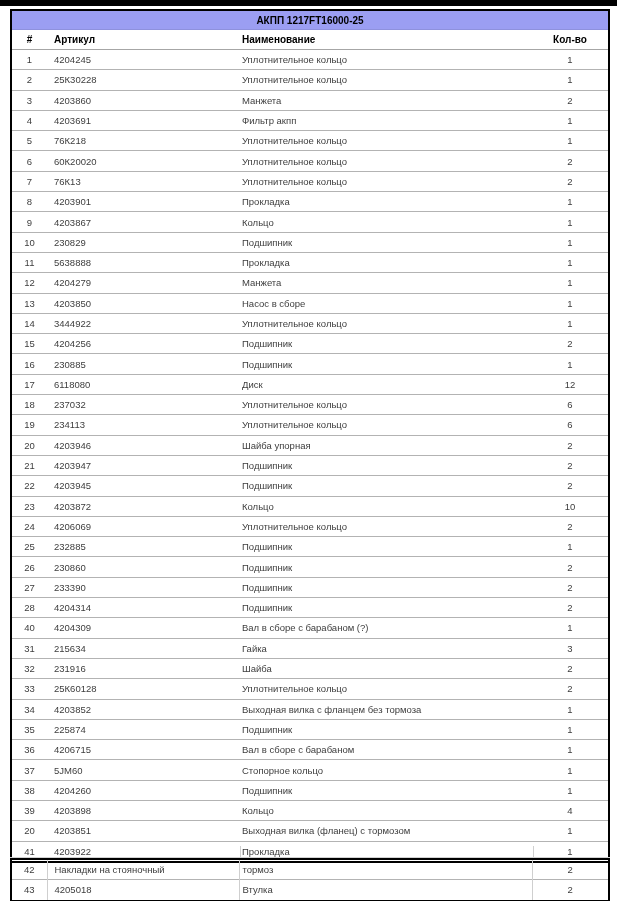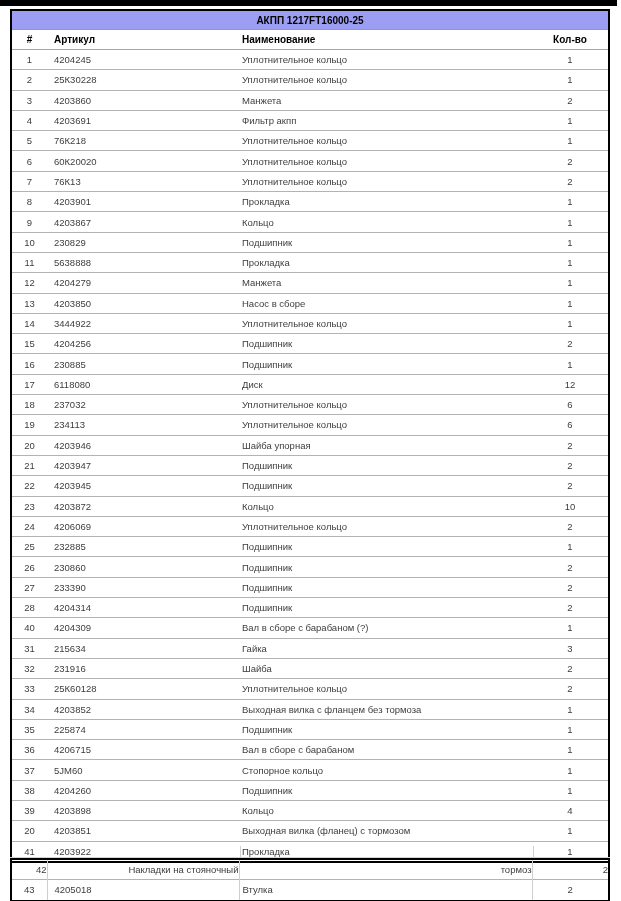--- a/index.html
+++ b/index.html
@@ -33,21 +33,21 @@
   .c-name{text-align:left;padding-left:3px;}
   .c-qty{text-align:center;}
   
   .gap-strip{
     position:absolute;left:10px;top:846px;width:600px;height:12px;
     border-bottom:1px solid #d2d2d2;box-sizing:border-box;
   }
   .gap-strip .vline{position:absolute;top:0;bottom:0;width:1px;background:#cfcfcf;}
   
   #cont-table tbody.rows td{border-top:1px solid #b3b3b3;border-left:1px solid #cfcfcf;}
-  #cont-table tbody.rows tr:first-child td{border-top:none;text-align:right;}
+  #cont-table tbody.rows tr:first-child td{border-top:none;}
   #cont-table tbody.rows td:first-child{border-left:none;}
 </style>
 </head>
 <body>
 
 <div class="topbar"></div>
 
 <div class="tbl-wrap" id="main-table-wrap">
   <table id="main-table">
     <colgroup>

